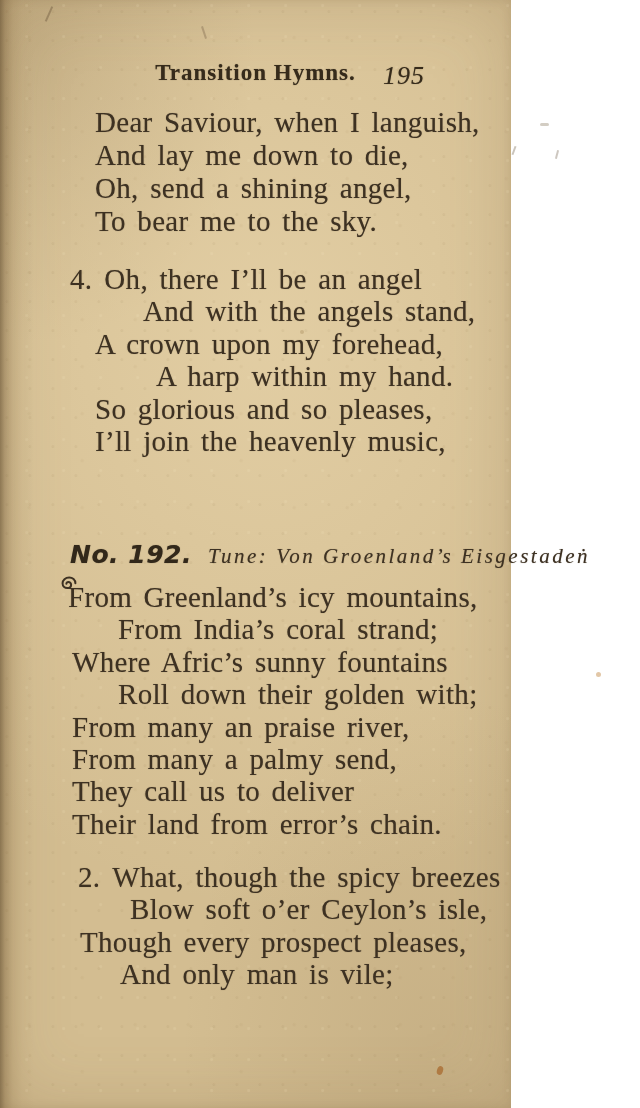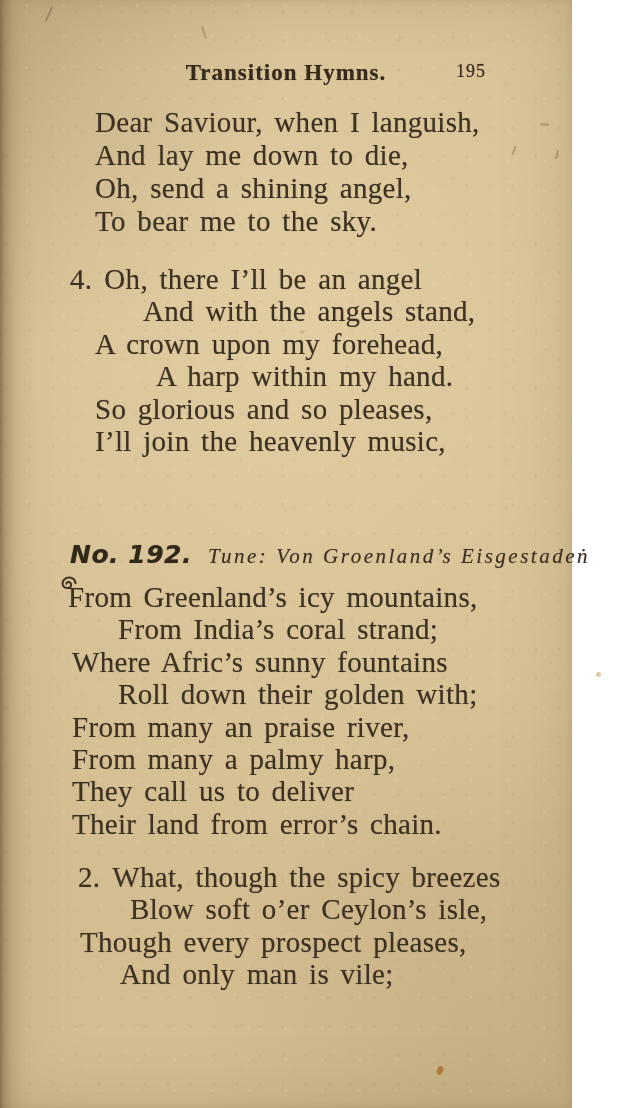--- a/index.html
+++ b/index.html
@@ -3,21 +3,21 @@
 <meta charset="utf-8">
 <style>
   html, body { margin: 0; padding: 0; }
   body {
     width: 640px; height: 1108px;
     overflow: hidden;
     font-family: "Liberation Serif", "DejaVu Serif", serif;
   }
   .book-page {
     position: relative;
-    width: 572px; height: 1108px;
+    width: 511px; height: 1108px;
     background-color: #d3bd91;
     background-image:
       radial-gradient(140% 80% at 52% 30%, rgba(238,219,178,0.55) 0%, rgba(238,219,178,0) 65%),
       radial-gradient(90% 60% at 85% 95%, rgba(126,100,62,0.14) 0%, rgba(126,100,62,0) 55%),
       radial-gradient(70% 45% at 8% 4%, rgba(116,92,56,0.22) 0%, rgba(116,92,56,0) 60%);
     box-shadow: inset 0 0 70px rgba(118,92,54,0.22), inset 0 0 10px rgba(100,76,42,0.15);
   }
   
   .paper-grain {
     position: absolute; inset: 0;
@@ -43,22 +43,22 @@
   .page-header {
     position: absolute; top: 60px; left: 0; right: 0; height: 30px;
   }
   .section-title {
     display: block; text-align: center;
     font-weight: bold; font-size: 23px; letter-spacing: 1px;
     color: #362b1b; text-shadow: 0 0 1px rgba(54,43,27,0.5);
   }
   .page-number {
     position: absolute; top: 1px; right: 86px;
-    font-size: 18px; letter-spacing: 1px;
-    color: #362b1b; text-shadow: 0 0 1px rgba(54,43,27,0.5);
+    font-size: 26px; letter-spacing: 1px;
+    color: #362b1b; text-shadow: 0 0 1px rgba(54,43,27,0.5); font-style: italic;
   }
 
   .stanza {
     position: absolute;
     font-size: 29px; line-height: 33px;
     word-spacing: 4px; letter-spacing: 0.3px;
     white-space: nowrap;
   }
   .stanza .line { position: relative; }
   .v4 { line-height: 32.4px; }
@@ -137,21 +137,21 @@
     <div class="line">
       <span class="initial-wrap">
         <svg class="initial-spiral" viewBox="0 0 16 16">
           <path d="M13.8 6.2 C13.8 3.2 11.4 1.2 8.6 1.2 C5.4 1.2 3 3.4 3 6.2 C3 8.6 4.8 10.2 7 10.2 C8.9 10.2 10.2 8.9 10.2 7.3 C10.2 5.9 9.1 5 7.9 5 C6.9 5 6.2 5.7 6.2 6.5" fill="none" stroke="#3d3122" stroke-width="1.7" stroke-linecap="round"></path>
         </svg><span>F</span></span><span>rom Greenland’s icy mountains,</span>
     </div>
     <div class="line ml50">From India’s coral strand;</div>
     <div class="line ml4">Where Afric’s sunny fountains</div>
     <div class="line ml50">Roll down their golden with;</div>
     <div class="line ml4">From many an praise river,</div>
-    <div class="line ml4">From many a palmy harp,</div>
+    <div class="line ml4">From many a palmy send,</div>
     <div class="line ml4">They call us to deliver</div>
     <div class="line ml4">Their land from error’s chain.</div>
   </div>
 
   <div class="stanza v4 ink" style="top:861px; left:78px;">
     <div class="line">
       <span class="verse-num">2.</span><span>What, though the spicy breezes</span>
     </div>
     <div class="line ml52">Blow soft o’er Ceylon’s isle,</div>
     <div class="line ml2">Though every prospect pleases,</div>

